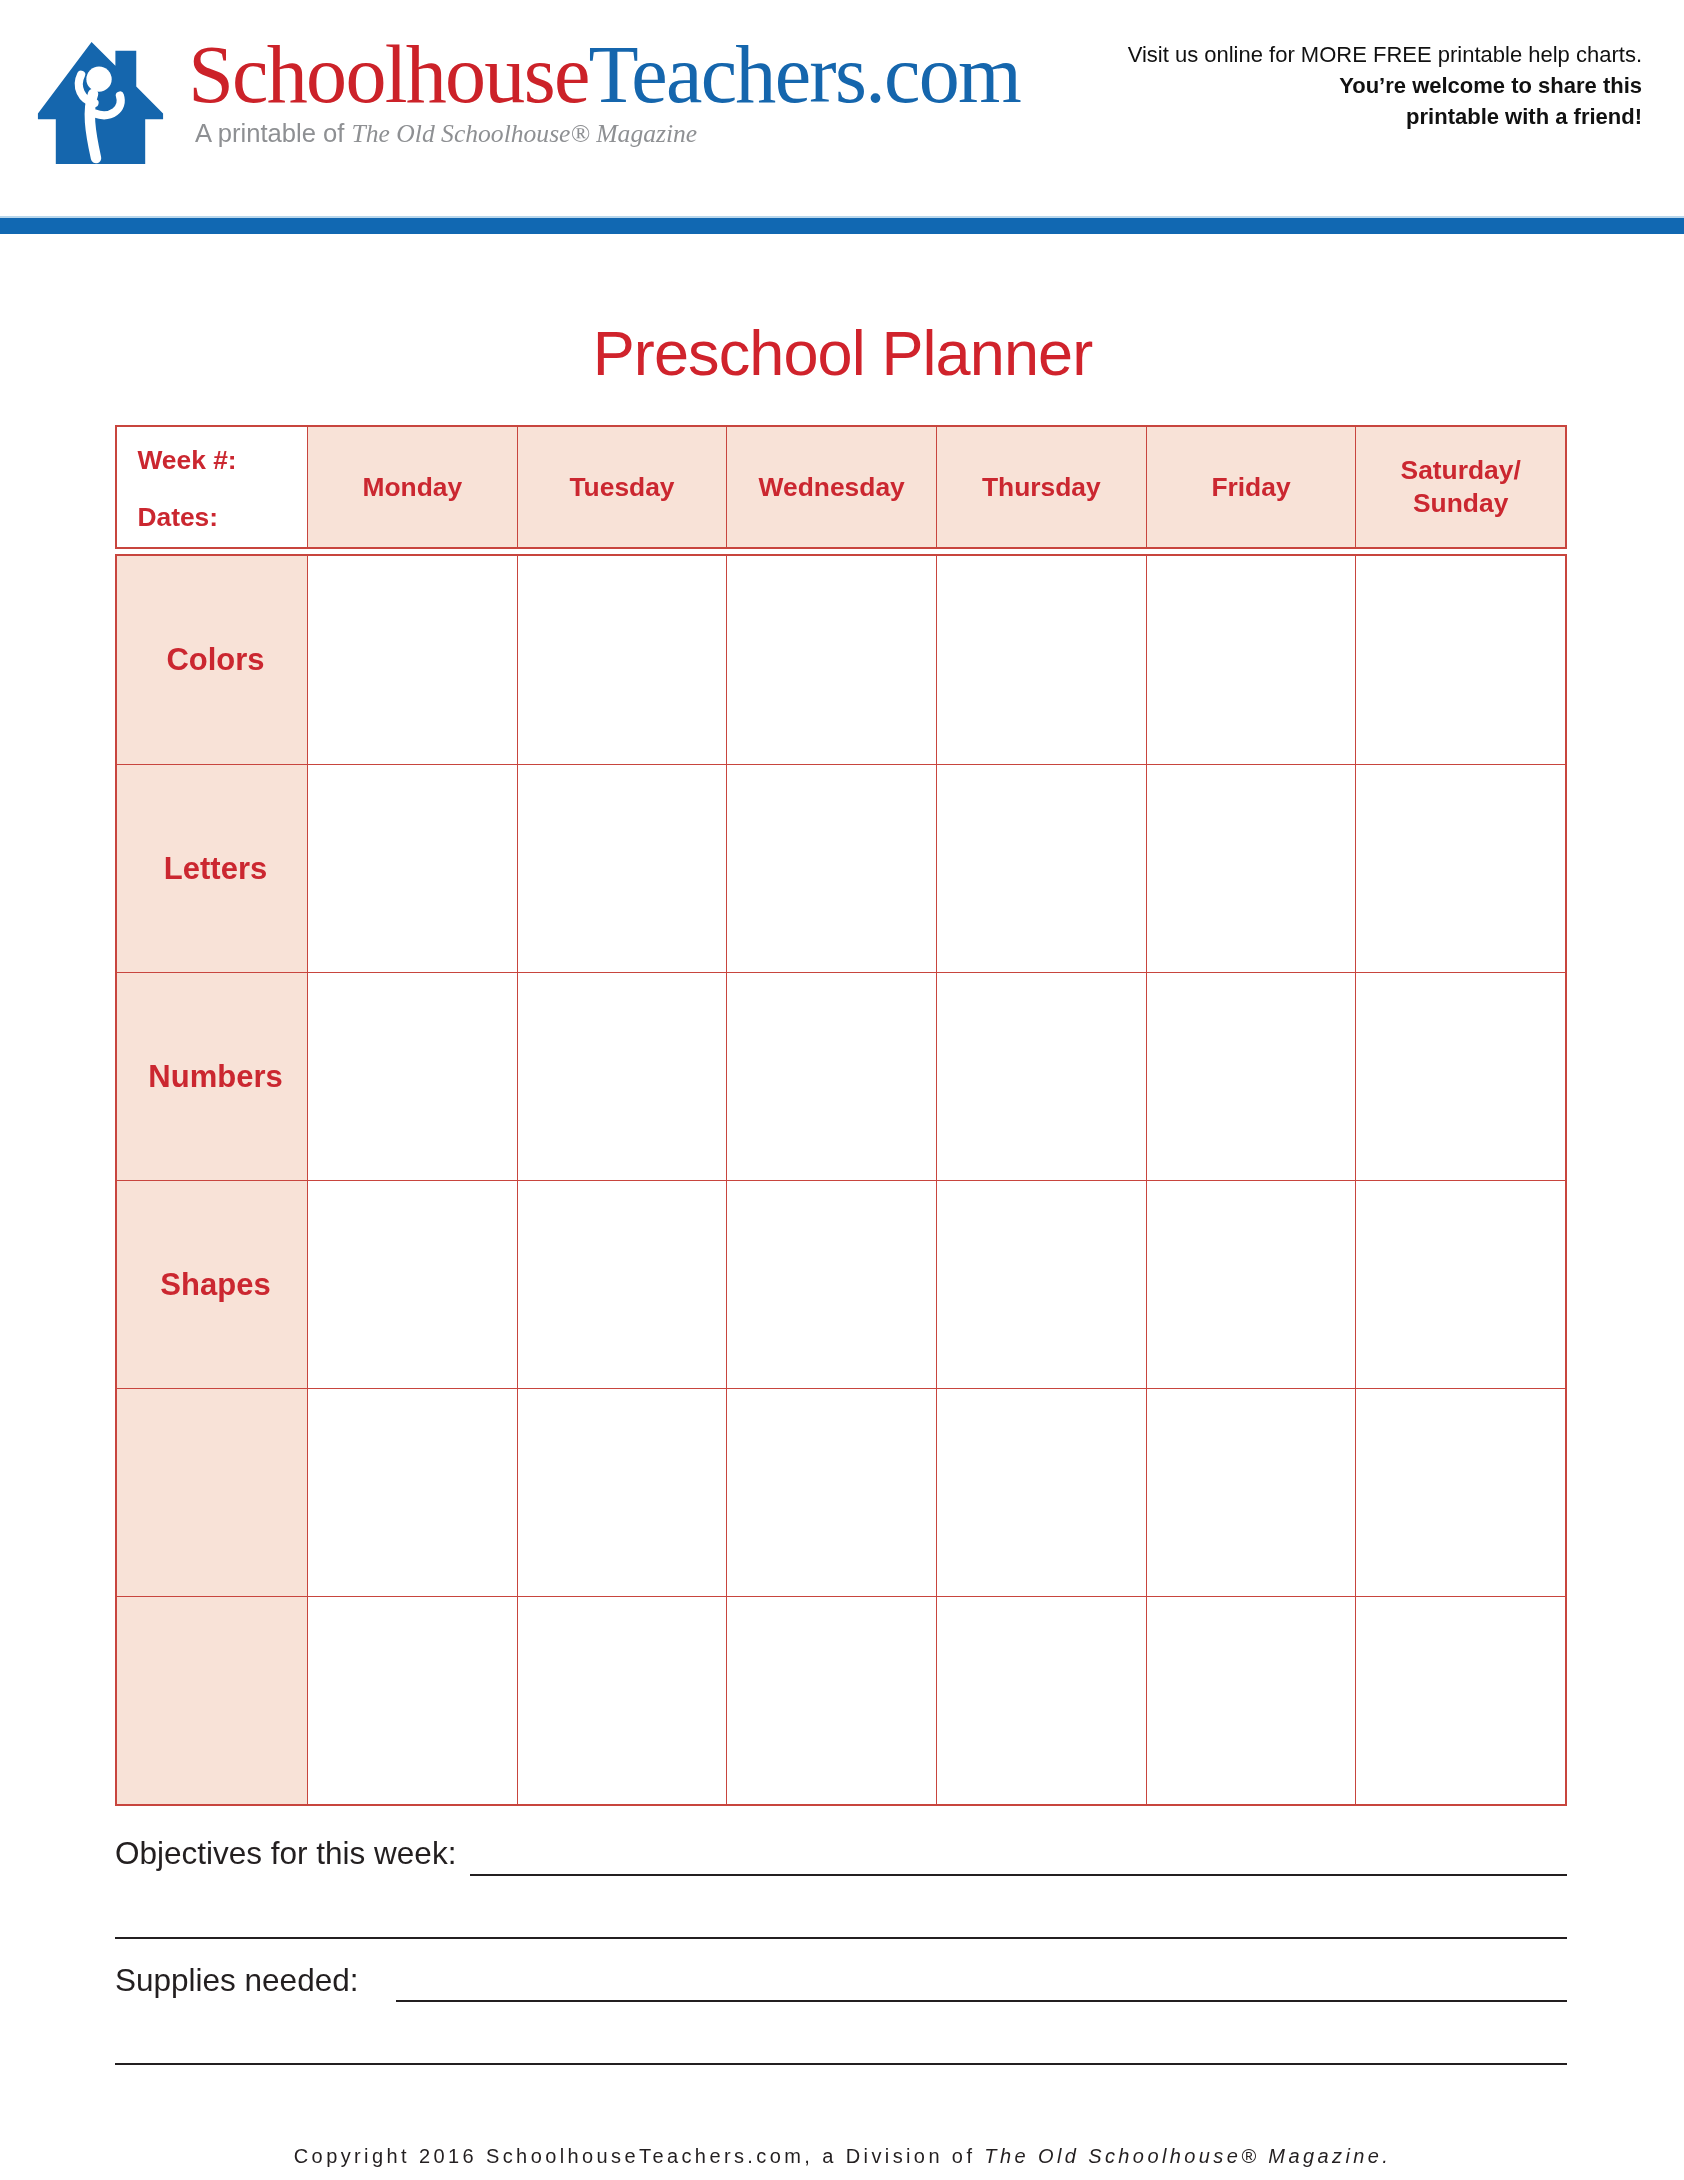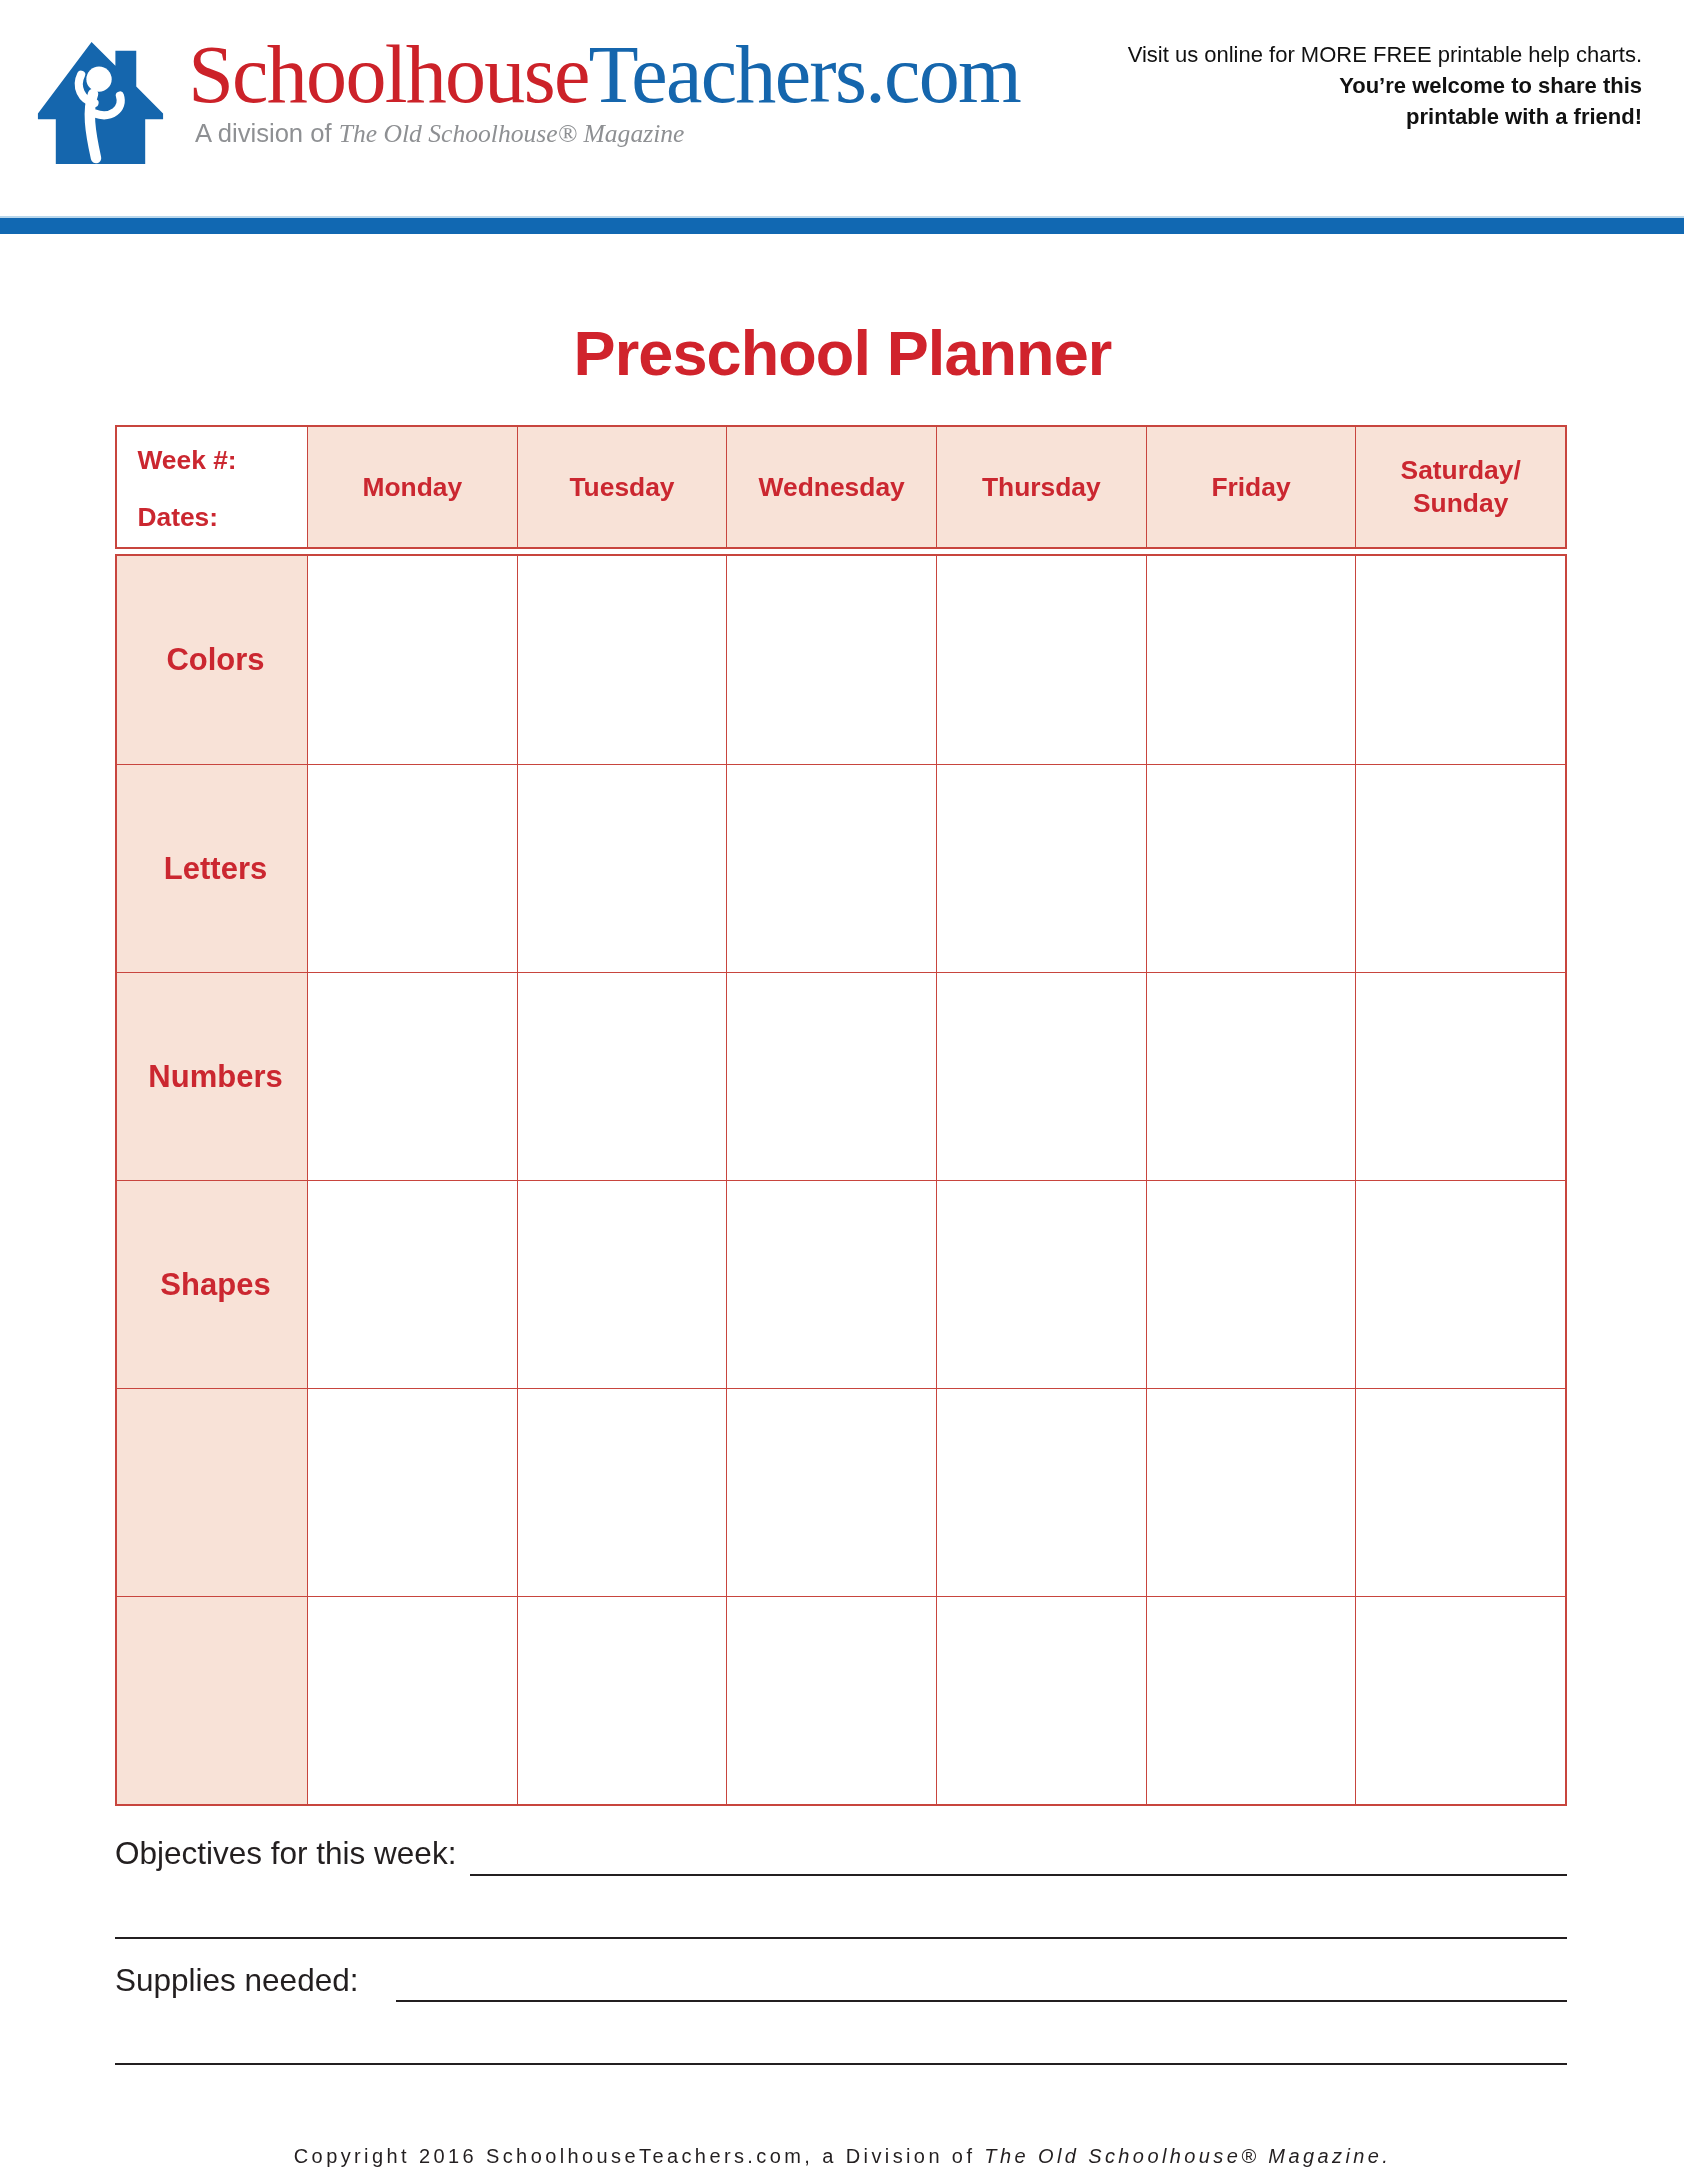--- a/index.html
+++ b/index.html
@@ -30,21 +30,21 @@
   .wm-blue{color:var(--logo-blue);}
   .tagline{margin-top:1.7px;color:var(--gray);font-size:25.6px;padding-left:6.8px;white-space:nowrap;}
   .tagline .it{font-family:"Liberation Serif", serif;font-style:italic;}
   .promo{text-align:right;font-size:22px;line-height:31px;color:#111111;margin-top:8.5px;white-space:nowrap;}
   .promo .b{font-weight:bold;}
 
   
   .bluebar{height:18px;background:var(--bar-blue);border-top:2.6px solid #b9d7ec;margin-top:0;}
 
   
-  .title{text-align:center;color:var(--title-red);font-size:63px;font-weight:bold;letter-spacing:-0.9px;margin-top:85px;line-height:1.1;}
+  .title{text-align:center;color:var(--title-red);font-size:63px;font-weight:normal;letter-spacing:-0.9px;margin-top:85px;line-height:1.1;}
 
   
   .planner{margin:20.4px 118px 0 115px;}
   .phead{
     display:grid;grid-template-columns:190px repeat(6,1fr);
     height:124px;border:2.6px solid var(--tl);margin-top:37px;
   }
   .hcell{
     border-left:1.7px solid var(--tl);background:var(--pink);
     display:flex;flex-direction:column;align-items:center;justify-content:center;
@@ -87,21 +87,21 @@
   <div class="logo-wrap">
     <svg class="logo-svg" viewBox="0 0 100 90" aria-hidden="true">
       <path fill="#1566ad" d="M44,6 L8,54 L8,58 L20,58 L20,88 L80,88 L80,58 L92,58 L92,54 L74,36 L74,12 L60,12 L60,22 Z"></path>
       <circle cx="49" cy="31" r="8.5" fill="#ffffff"></circle>
       <path d="M45,41 C41,52 43,66 47,84" stroke="#ffffff" stroke-width="7" fill="none" stroke-linecap="round"></path>
       <path d="M46,47 C37,45 33,36 37,28" stroke="#ffffff" stroke-width="5.5" fill="none" stroke-linecap="round"></path>
       <path d="M46,54 C57,58 66,51 63,42" stroke="#ffffff" stroke-width="5.5" fill="none" stroke-linecap="round"></path>
     </svg>
     <div class="wordmark-block">
       <div class="wordmark"><span class="wm-red">Schoolhouse</span><span class="wm-blue">Teachers.com</span></div>
-      <div class="tagline"><span>A division of </span><span class="it">The Old Schoolhouse® Magazine</span></div>
+      <div class="tagline"><span>A printable of </span><span class="it">The Old Schoolhouse® Magazine</span></div>
     </div>
   </div>
   <div class="promo">
     <div>Visit us online for MORE FREE printable help charts.</div>
     <div class="b">You’re welcome to share this</div>
     <div class="b">printable with a friend!</div>
   </div>
 </div>
 
 <div class="bluebar"></div>

